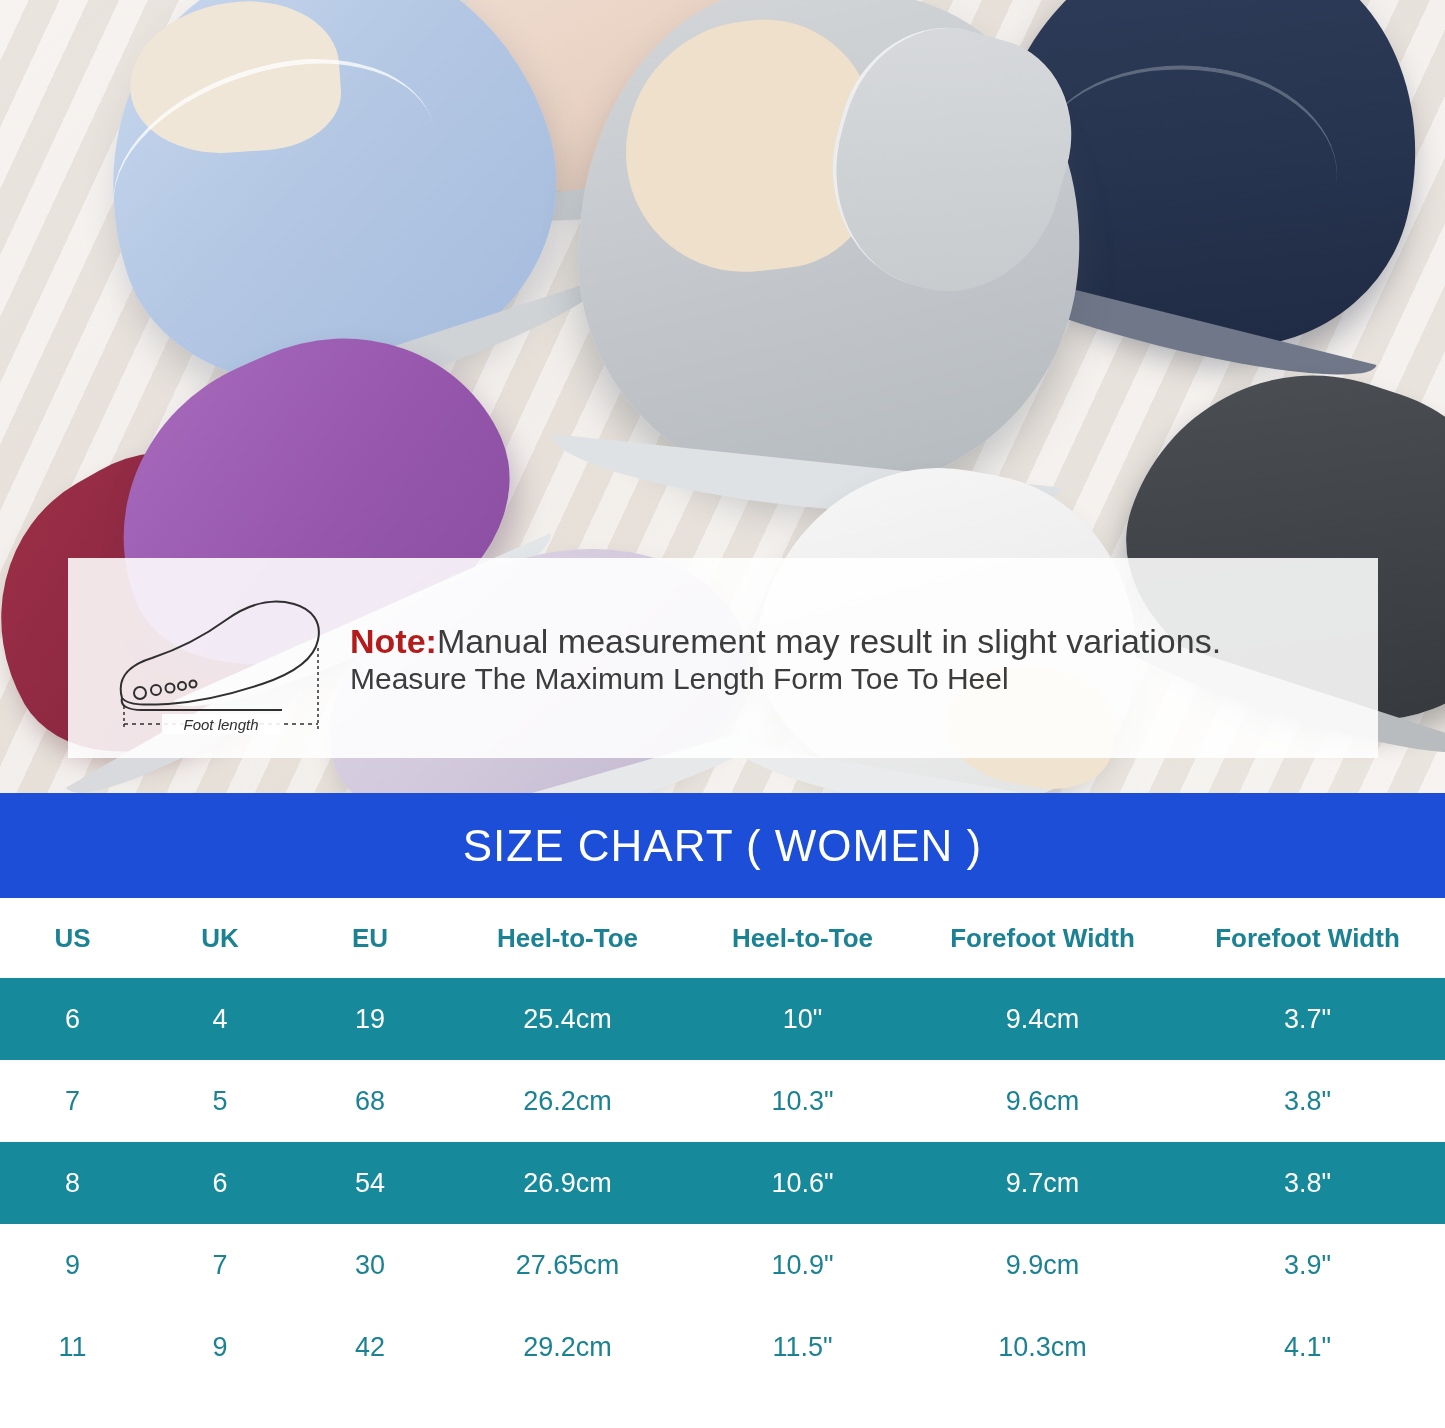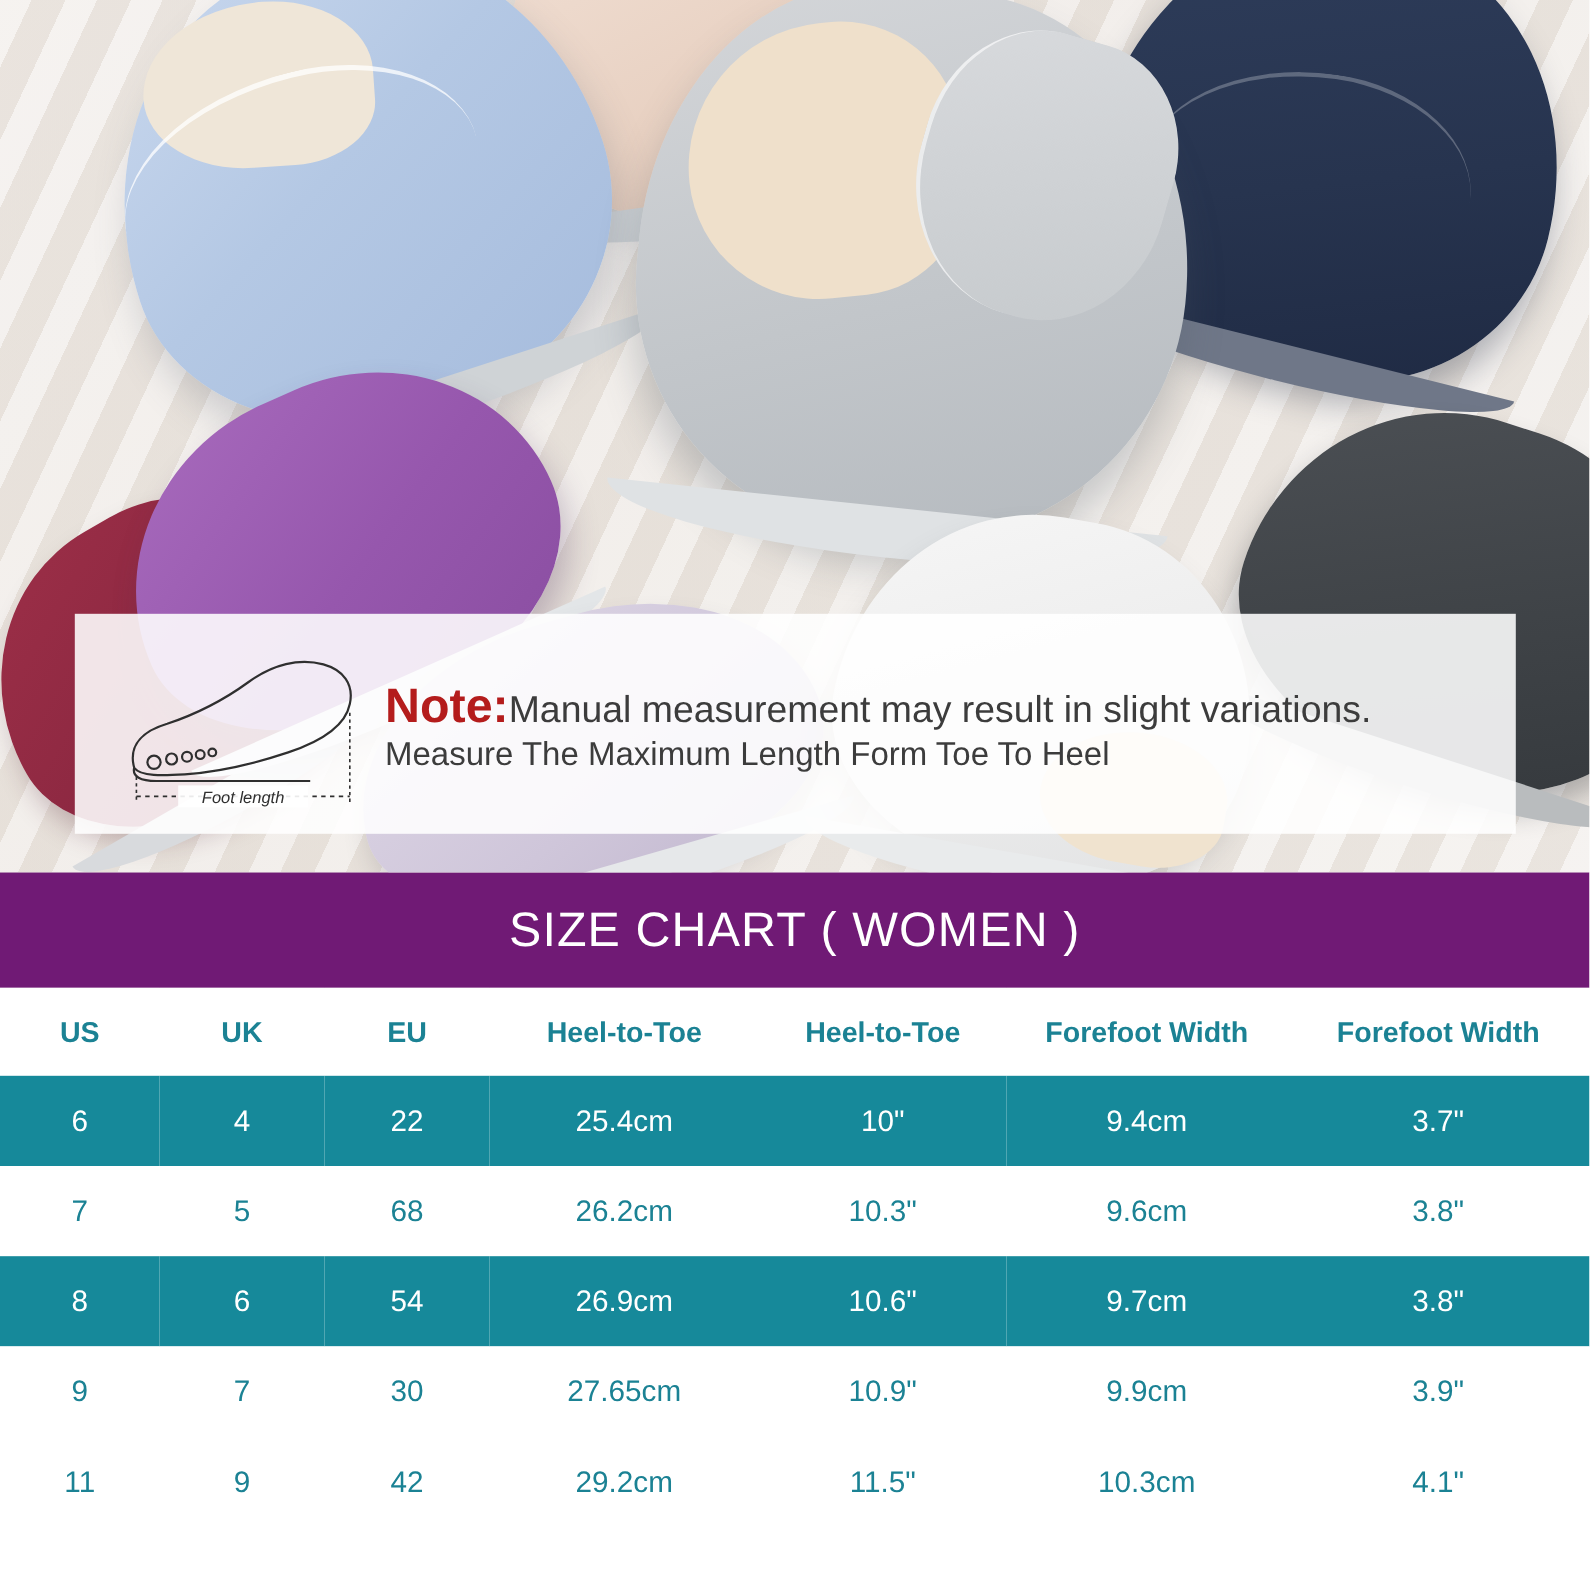--- a/index.html
+++ b/index.html
@@ -148,29 +148,29 @@
   .note-foot {
     width:250px; height:160px; margin-left:18px;
     position:relative; flex:0 0 auto;font-style:italic;
   }
   .note-foot svg { display:block; }
   .note-text { margin-left:14px; }
   .note-line1 {
     font-size:34px; color:#3c3c3c; white-space:nowrap;
     line-height:1.25;
   }
-  .note-line1 b { color:#b41c1c; font-weight:bold; font-size:44px; }
+  .note-line1 b { color:#b41c1c; font-weight:bold; font-size:34px; }
   .note-line2 {
     font-size:30px; color:#3c3c3c; white-space:nowrap;
   }
 
   
   .chart-title {
     width:1445px; height:105px;
-    background:#701a75;
+    background:#1d4ed8;
     color:#ffffff;
     display:flex; align-items:center; justify-content:center;
     font-size:44px; letter-spacing:1px;
   }
   table { width:1445px; border-collapse:collapse; table-layout:fixed; }
   th, td {
     text-align:center;
     font-size:27px;
     padding:0;
     height:82px;
@@ -277,21 +277,21 @@
         <th>Heel-to-Toe</th>
         <th>Heel-to-Toe</th>
         <th>Forefoot Width</th>
         <th>Forefoot Width</th>
       </tr>
     </thead>
     <tbody>
       <tr class="odd">
         <td>6</td>
         <td>4</td>
-        <td>22</td>
+        <td>19</td>
         <td>25.4cm</td>
         <td>10"</td>
         <td>9.4cm</td>
         <td>3.7"</td>
       </tr>
       <tr class="even">
         <td>7</td>
         <td>5</td>
         <td>68</td>
         <td>26.2cm</td>

